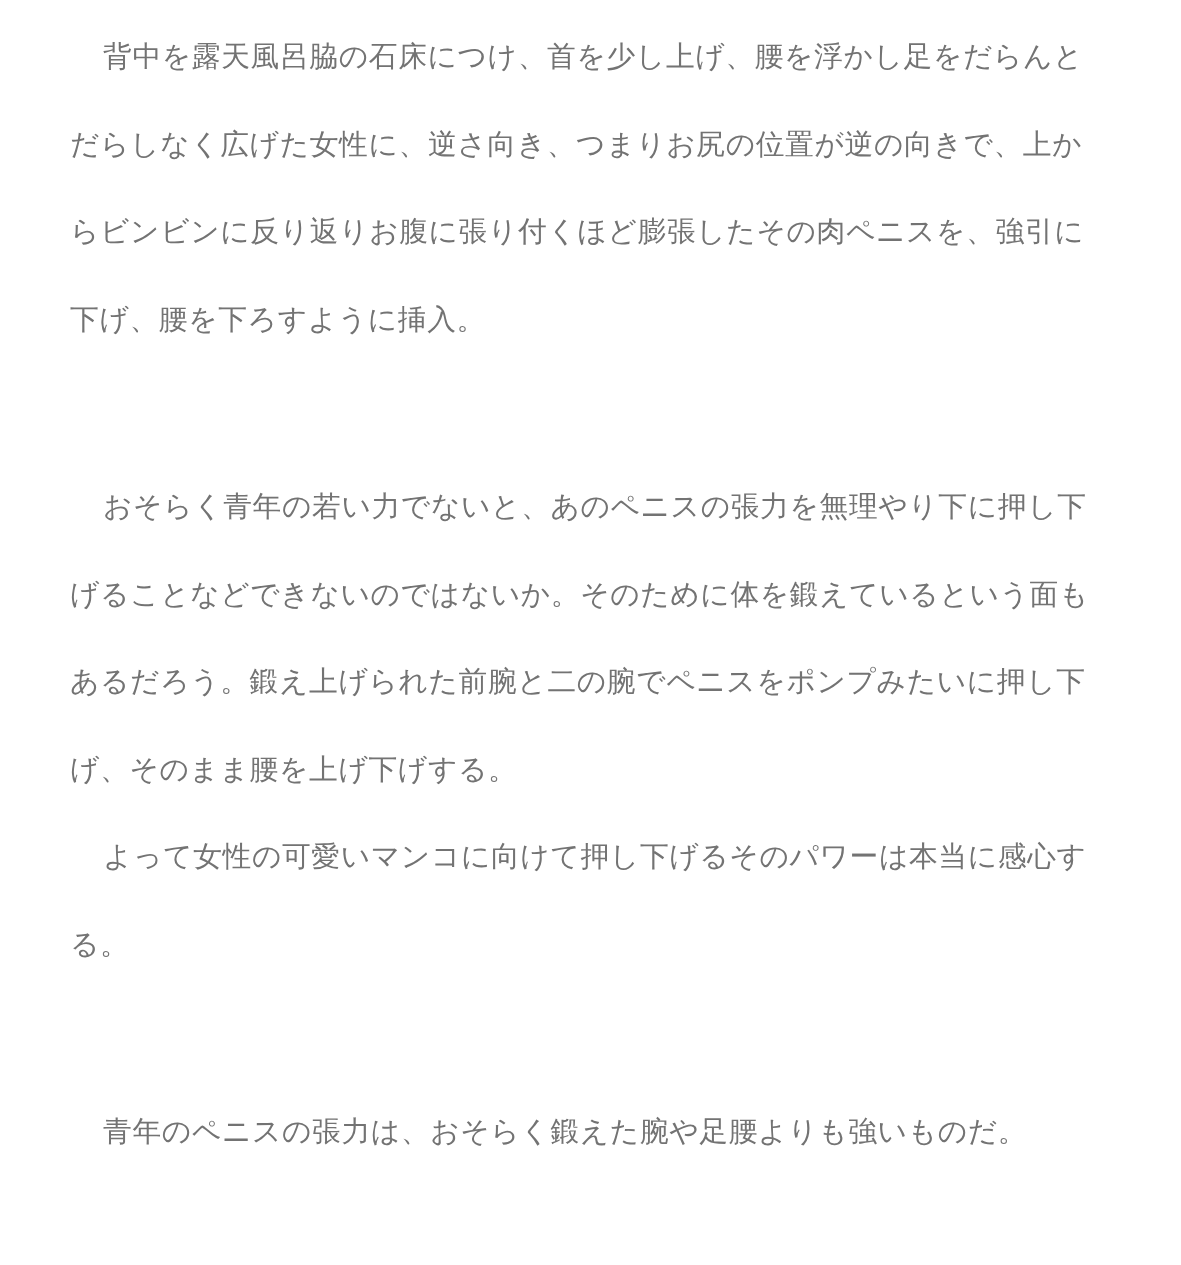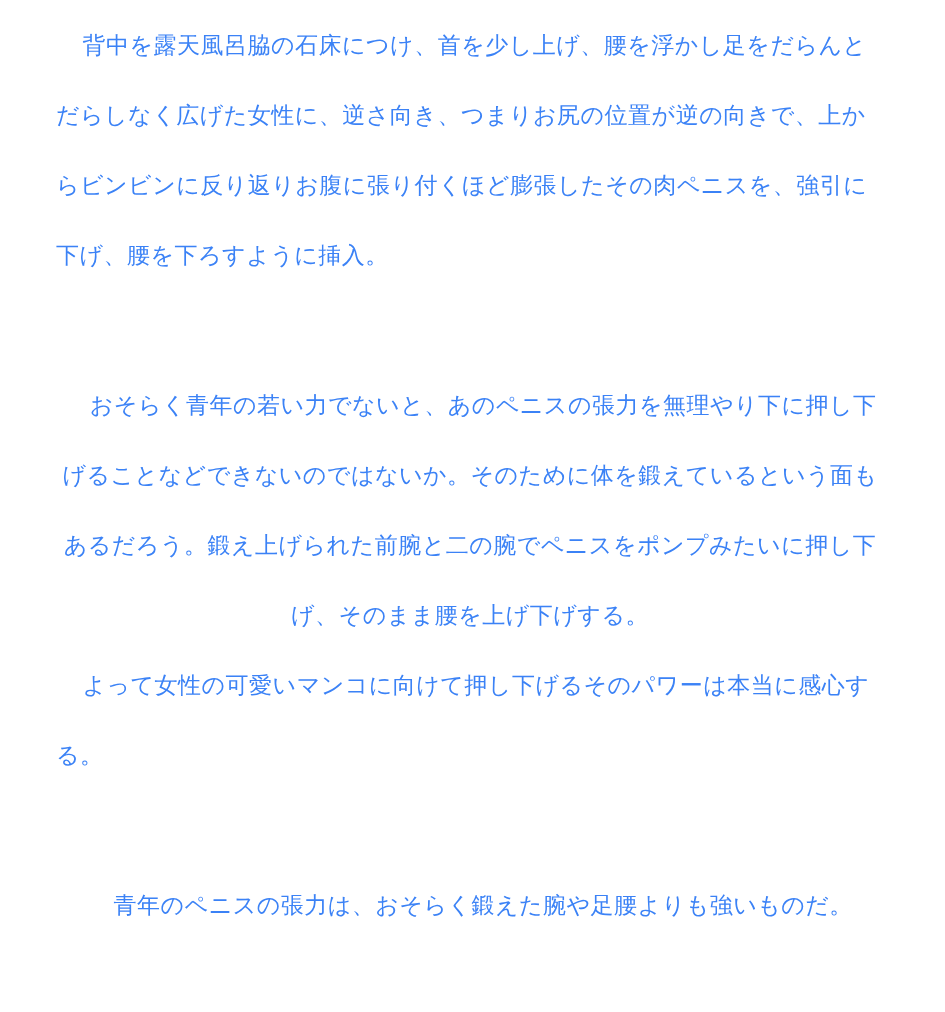--- a/index.html
+++ b/index.html
@@ -22,25 +22,24 @@
     color: #3a3a3a;
     word-break: normal;
     overflow-wrap: normal;
   }
   .para {
     margin: 0;
     text-indent: 1.15em;
   }
   .para.gap {
     margin-top: 80px;
-    text-align: center;
   }
 </style>
 </head>
 <body style="background: rgb(255, 255, 255);">
 
-<main class="doc" style="color: #3b82f6;">
+<main class="doc" style="color: #737373;">
   <p class="para">背中を露天風呂脇の石床につけ、首を少し上げ、腰を浮かし足をだらんとだらしなく広げた女性に、逆さ向き、つまりお尻の位置が逆の向きで、上からビンビンに反り返りお腹に張り付くほど膨張したその肉ペニスを、強引に下げ、腰を下ろすように挿入。</p>
   <p class="para gap">おそらく青年の若い力でないと、あのペニスの張力を無理やり下に押し下げることなどできないのではないか。そのために体を鍛えているという面もあるだろう。鍛え上げられた前腕と二の腕でペニスをポンプみたいに押し下げ、そのまま腰を上げ下げする。</p>
   <p class="para">よって女性の可愛いマンコに向けて押し下げるそのパワーは本当に感心する。</p>
   <p class="para gap">青年のペニスの張力は、おそらく鍛えた腕や足腰よりも強いものだ。</p>
 
 </main>
 
 </body></html>

